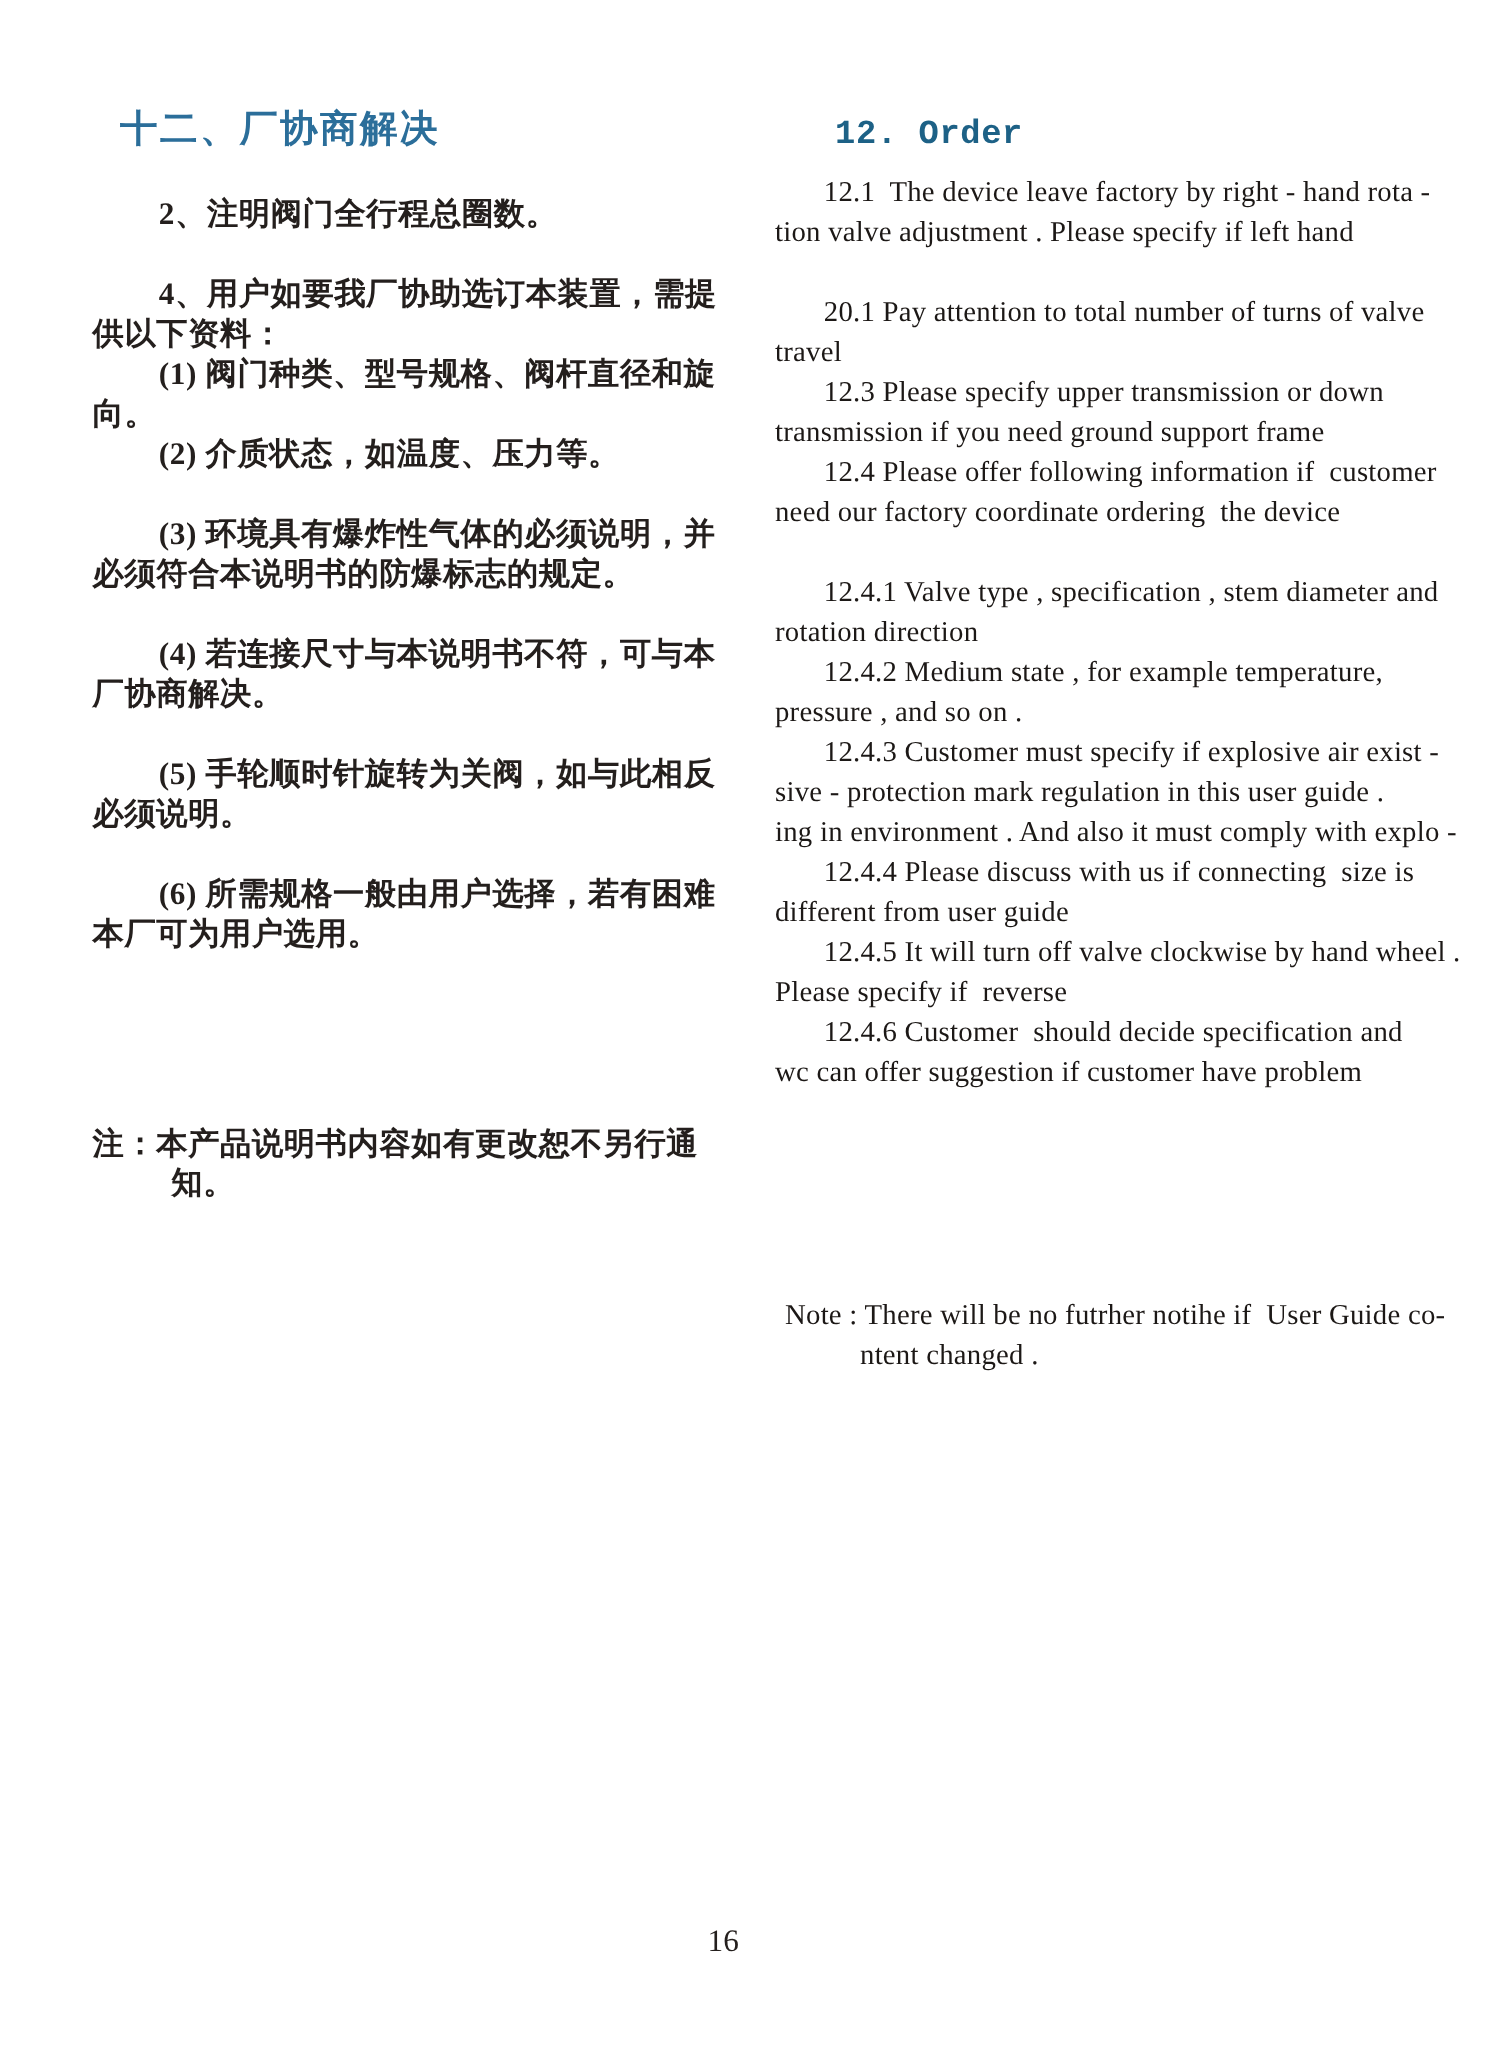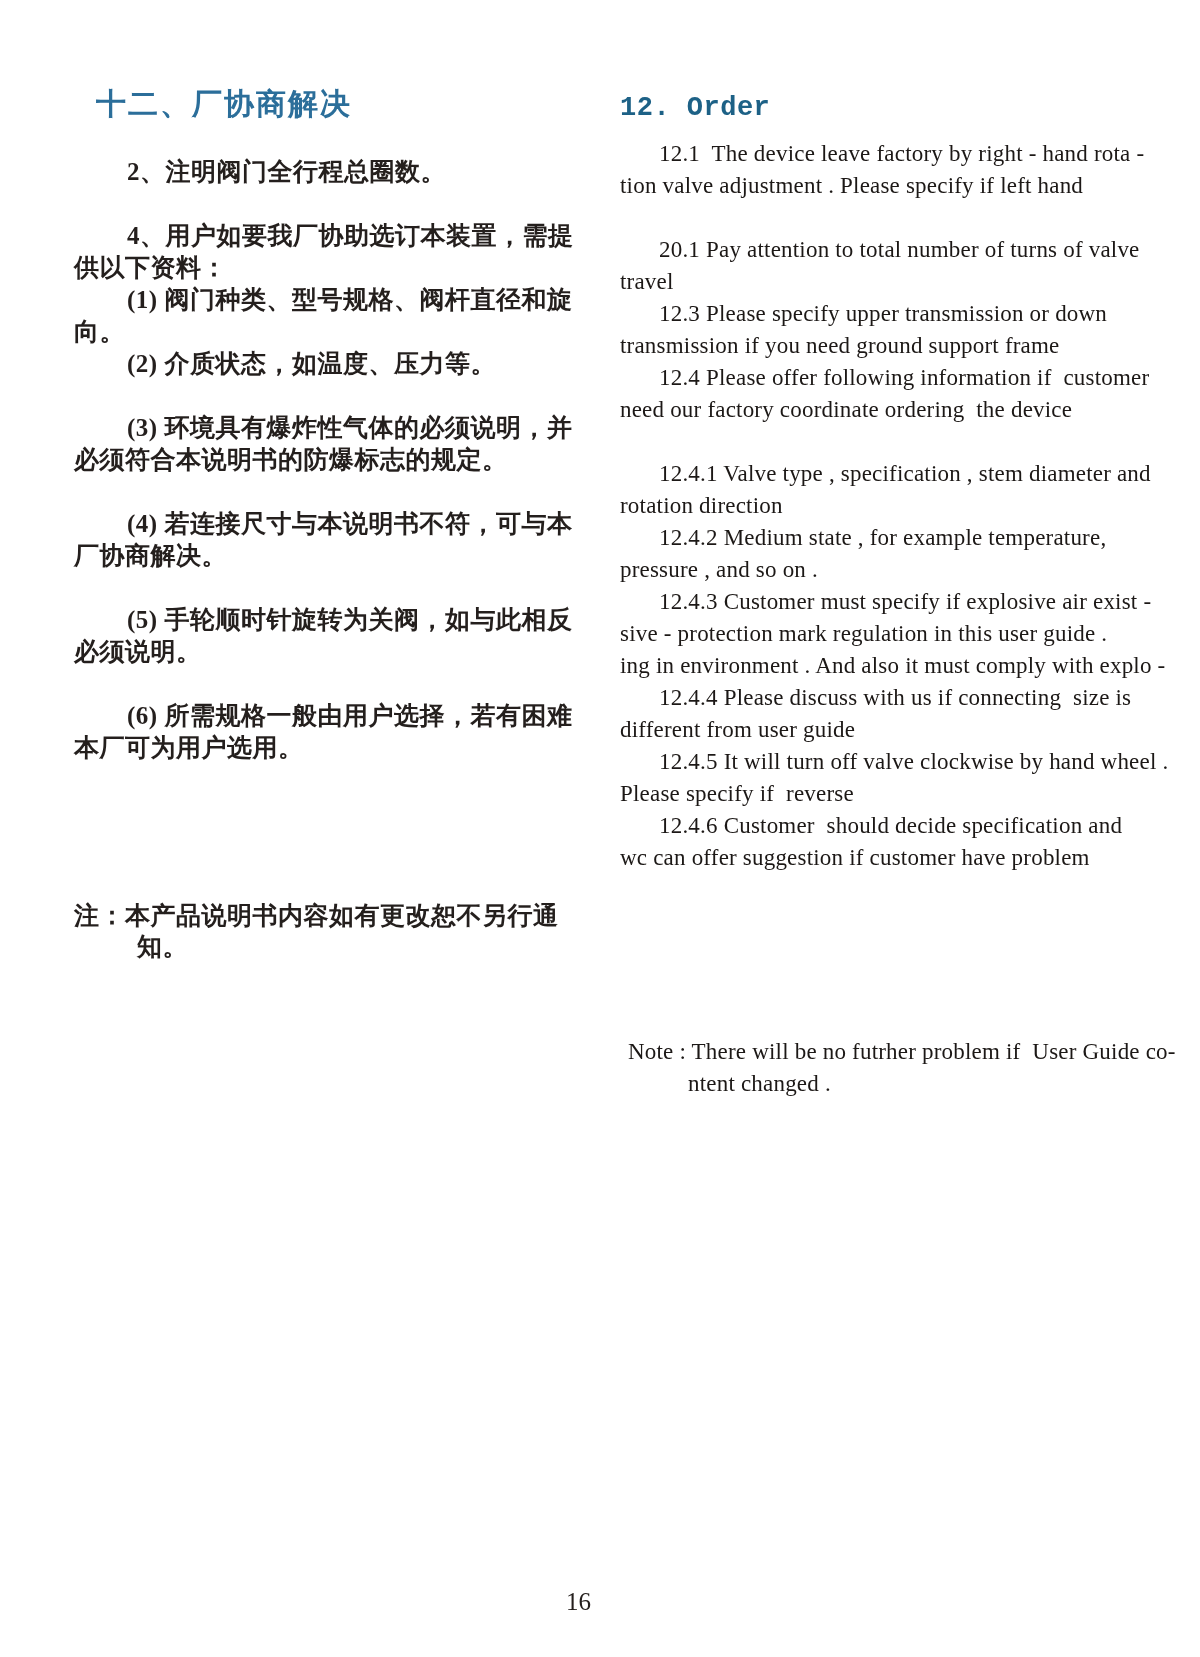--- a/index.html
+++ b/index.html
@@ -66,21 +66,21 @@
     font-weight:700;
     font-size:25px !important; line-height:31px !important;
     letter-spacing:1px;
   }
   .zh-note .ln + .ln { padding-left:63px; }
   .en-note { margin-top:162px; }
   .en-note .ln:first-child { text-indent:8px !important; }
   .en-note .ln + .ln { padding-left:68px; }
 
   .page-number {
-    position:absolute; left:566px; top:1588px;
+    position:absolute; left:566px; top:1540px;
     font-family:"Liberation Serif","DejaVu Serif",serif;
     font-size:25px; color:#241f1d;
   }
 </style>
 </head>
 <body>
 
 <div>
 
   <section class="col col-left">
@@ -115,21 +115,21 @@
         <div class="ln">(6) 所需规格一般由用户选择，若有困难</div>
         <div class="ln">本厂可为用户选用。</div>
       </div>
     <div class="para note zh-note">
         <div class="ln">注：本产品说明书内容如有更改恕不另行通</div>
         <div class="ln">知。</div>
       </div>
   </section>
 
   <section class="col col-right">
-    <h2 class="en-heading" style="color: rgb(29, 97, 134);">12. Order</h2>
+    <h2 class="en-heading" style="color: rgb(29, 97, 134); margin-left: 48px;">12. Order</h2>
     <div class="para mt-first-en">
         <div class="ln">12.1  The device leave factory by right - hand rota -</div>
         <div class="ln">tion valve adjustment . Please specify if left hand</div>
       </div>
     <div class="para g1">
         <div class="ln">20.1 Pay attention to total number of turns of valve</div>
         <div class="ln">travel</div>
       </div>
     <div class="para g0">
         <div class="ln">12.3 Please specify upper transmission or down</div>
@@ -158,20 +158,20 @@
       </div>
     <div class="para g0">
         <div class="ln">12.4.5 It will turn off valve clockwise by hand wheel .</div>
         <div class="ln">Please specify if  reverse</div>
       </div>
     <div class="para g0">
         <div class="ln">12.4.6 Customer  should decide specification and</div>
         <div class="ln">wc can offer suggestion if customer have problem</div>
       </div>
     <div class="para note en-note">
-        <div class="ln">Note : There will be no futrher problem if  User Guide co-</div>
+        <div class="ln">Note : There will be no futrher notihe if  User Guide co-</div>
         <div class="ln">ntent changed .</div>
       </div>
   </section>
 
   <div class="page-number">16</div>
 
 </div>
 
 </body></html>

